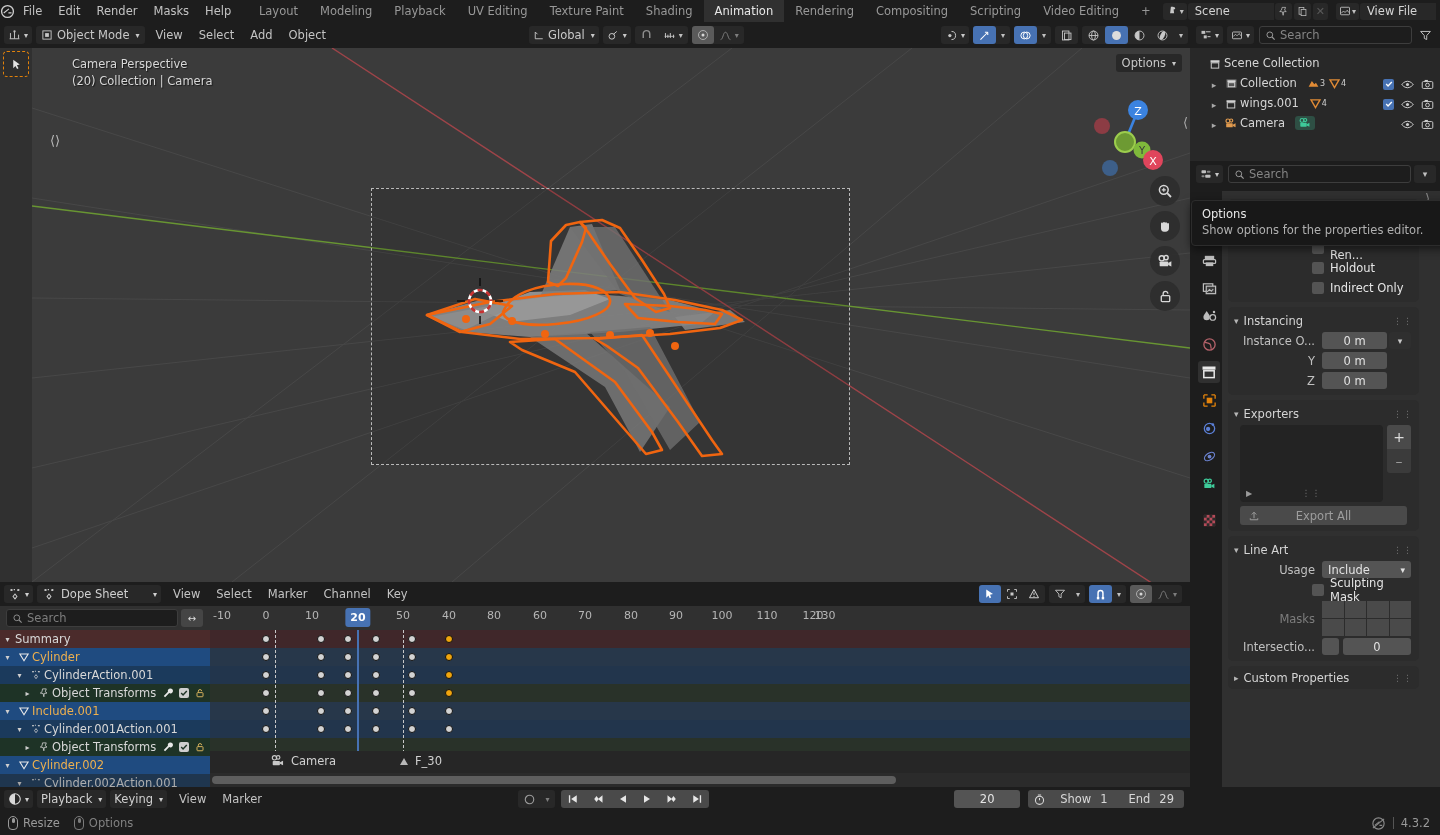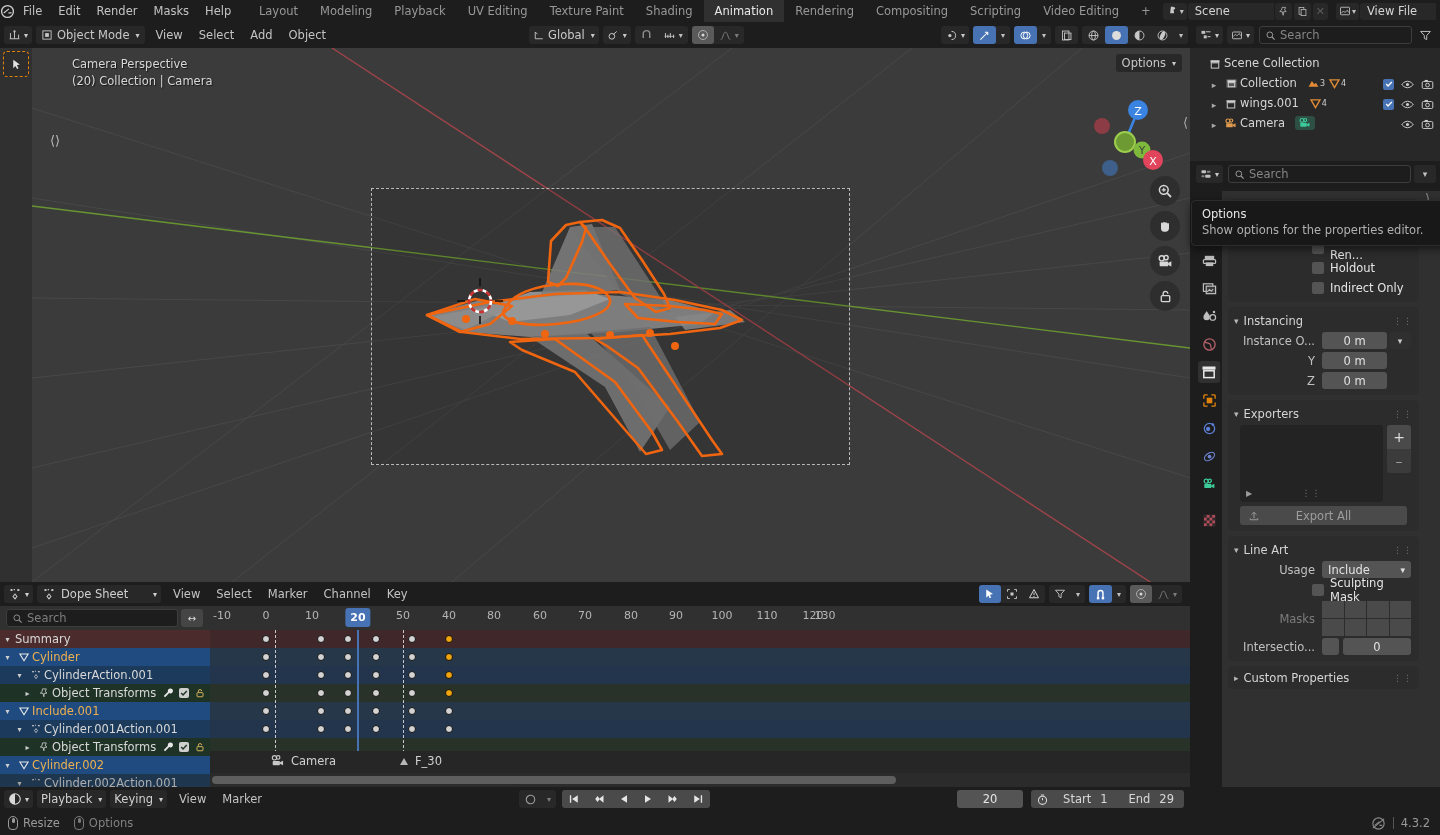--- a/index.html
+++ b/index.html
@@ -1360,21 +1360,21 @@
 
     <div class="tl-num">20</div>
     <div style="width:6px"></div>
     <div class="tl-se">
       <div style="padding:0 5px;display:flex;align-items:center">
         <svg width="13" height="13" viewBox="0 0 16 16">
             <circle cx="8" cy="9" r="5" fill="none" stroke="#d8d8d8" stroke-width="1.3"></circle>
             <path d="M8 9V6.2M6 2.5h4" stroke="#d8d8d8" stroke-width="1.3"></path>
           </svg>
       </div>
-      <span>Start</span>
+      <span>Show</span>
       <span style="padding-left:0;padding-right:12px">1</span>
       <span>End</span>
       <span style="padding-left:0;padding-right:10px">29</span>
     </div>
     <div style="width:6px"></div>
   </div>
 
   <div class="status">
     <div style="display:flex;align-items:center;margin-right:14px">
       <span class="mouse-ic"></span>

